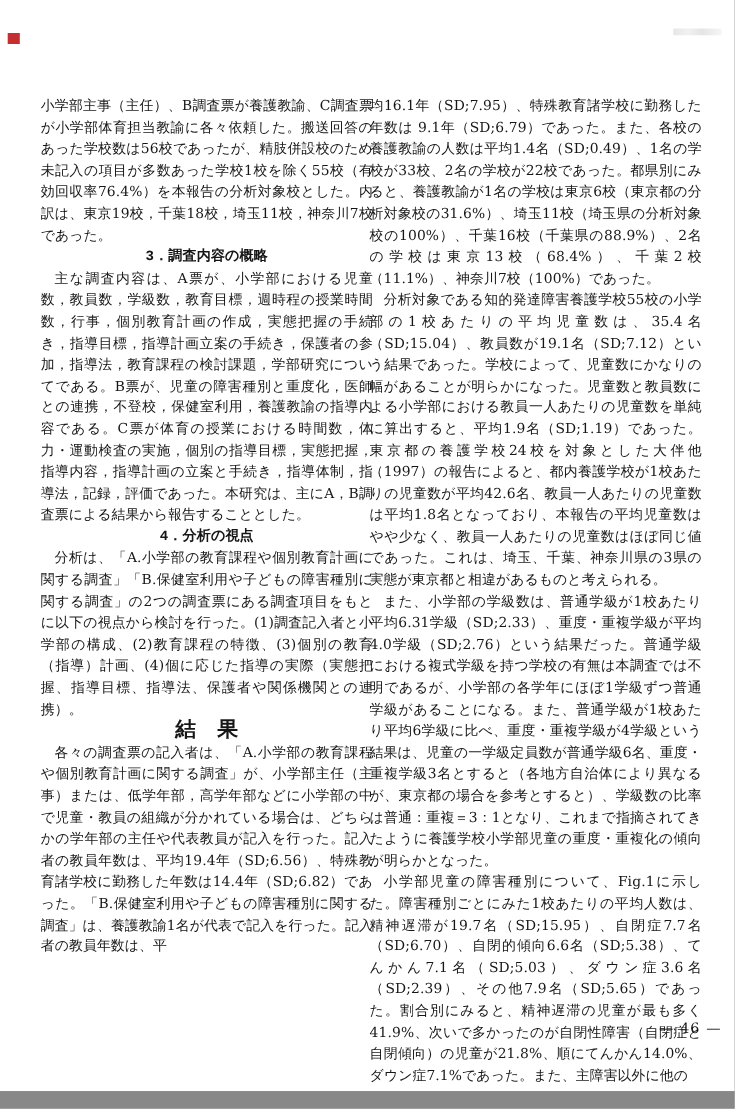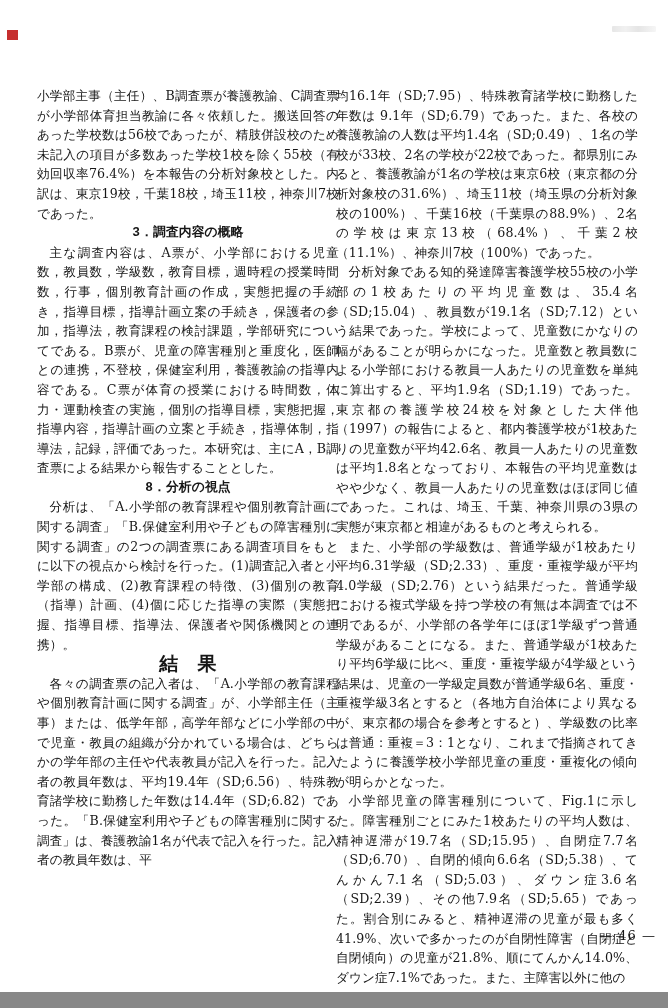--- a/index.html
+++ b/index.html
@@ -69,21 +69,21 @@
 
   <div class="stamp"></div>
   <div class="print-artifact"></div>
 
   <div class="col col-left">
     <p>小学部主事（主任）、B調査票が養護教諭、C調査票が小学部体育担当教諭に各々依頼した。搬送回答のあった学校数は56校であったが、精肢併設校のため未記入の項目が多数あった学校1校を除く55校（有効回収率76.4%）を本報告の分析対象校とした。内訳は、東京19校，千葉18校，埼玉11校，神奈川7校であった。</p>
 
     <p class="sec-heading">3．調査内容の概略</p>
     <p class="indent">主な調査内容は、A票が、小学部における児童数，教員数，学級数，教育目標，週時程の授業時間数，行事，個別教育計画の作成，実態把握の手続き，指導目標，指導計画立案の手続き，保護者の参加，指導法，教育課程の検討課題，学部研究についてである。B票が、児童の障害種別と重度化，医師との連携，不登校，保健室利用，養護教諭の指導内容である。C票が体育の授業における時間数，体力・運動検査の実施，個別の指導目標，実態把握，指導内容，指導計画の立案と手続き，指導体制，指導法，記録，評価であった。本研究は、主にA，B調査票による結果から報告することとした。</p>
 
-    <p class="sec-heading">8．分析の視点</p>
+    <p class="sec-heading">4．分析の視点</p>
     <p class="indent">分析は、「A.小学部の教育課程や個別教育計画に関する調査」「B.保健室利用や子どもの障害種別に関する調査」の2つの調査票にある調査項目をもとに以下の視点から検討を行った。(1)調査記入者と小学部の構成、(2)教育課程の特徴、(3)個別の教育（指導）計画、(4)個に応じた指導の実際（実態把握、指導目標、指導法、保護者や関係機関との連携）。</p>
 
     <p class="center-heading">結　果</p>
 
     <p class="indent">各々の調査票の記入者は、「A.小学部の教育課程や個別教育計画に関する調査」が、小学部主任（主事）または、低学年部，高学年部などに小学部の中で児童・教員の組織が分かれている場合は、どちらかの学年部の主任や代表教員が記入を行った。記入者の教員年数は、平均19.4年（SD;6.56）、特殊教育諸学校に勤務した年数は14.4年（SD;6.82）であった。「B.保健室利用や子どもの障害種別に関する調査」は、養護教諭1名が代表で記入を行った。記入者の教員年数は、平</p>
   </div>
 
   <div class="col col-right">
     <p>均16.1年（SD;7.95）、特殊教育諸学校に勤務した年数は 9.1年（SD;6.79）であった。また、各校の養護教諭の人数は平均1.4名（SD;0.49）、1名の学校が33校、2名の学校が22校であった。都県別にみると、養護教諭が1名の学校は東京6校（東京都の分析対象校の31.6%）、埼玉11校（埼玉県の分析対象校の100%）、千葉16校（千葉県の88.9%）、2名の学校は東京13校（68.4%）、千葉2校（11.1%）、神奈川7校（100%）であった。</p>
     <p class="indent">分析対象である知的発達障害養護学校55校の小学部の1校あたりの平均児童数は、35.4名（SD;15.04）、教員数が19.1名（SD;7.12）という結果であった。学校によって、児童数にかなりの幅があることが明らかになった。児童数と教員数による小学部における教員一人あたりの児童数を単純に算出すると、平均1.9名（SD;1.19）であった。東京都の養護学校24校を対象とした大伴他（1997）の報告によると、都内養護学校が1校あたりの児童数が平均42.6名、教員一人あたりの児童数は平均1.8名となっており、本報告の平均児童数はやや少なく、教員一人あたりの児童数はほぼ同じ値であった。これは、埼玉、千葉、神奈川県の3県の実態が東京都と相違があるものと考えられる。</p>

